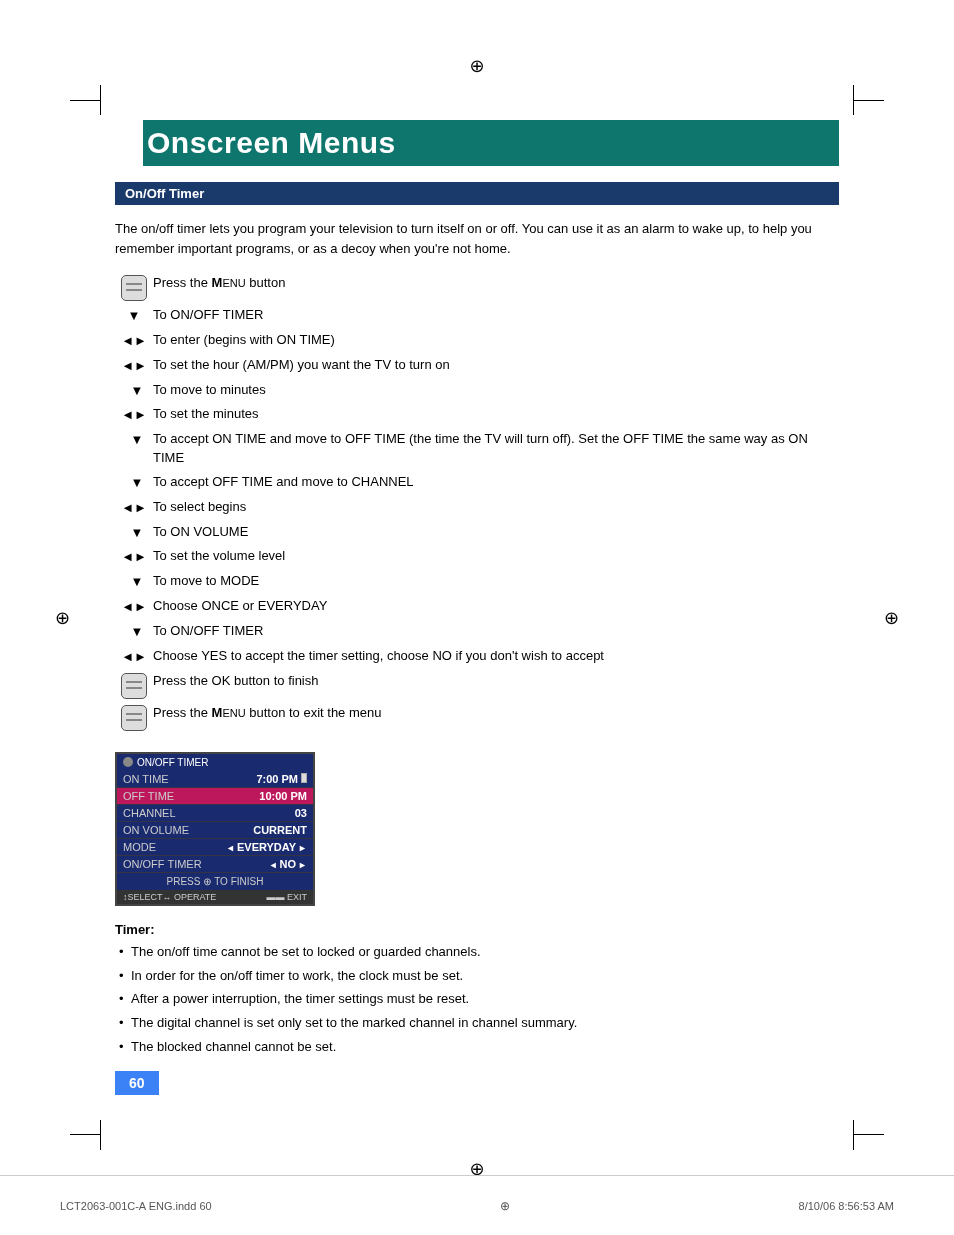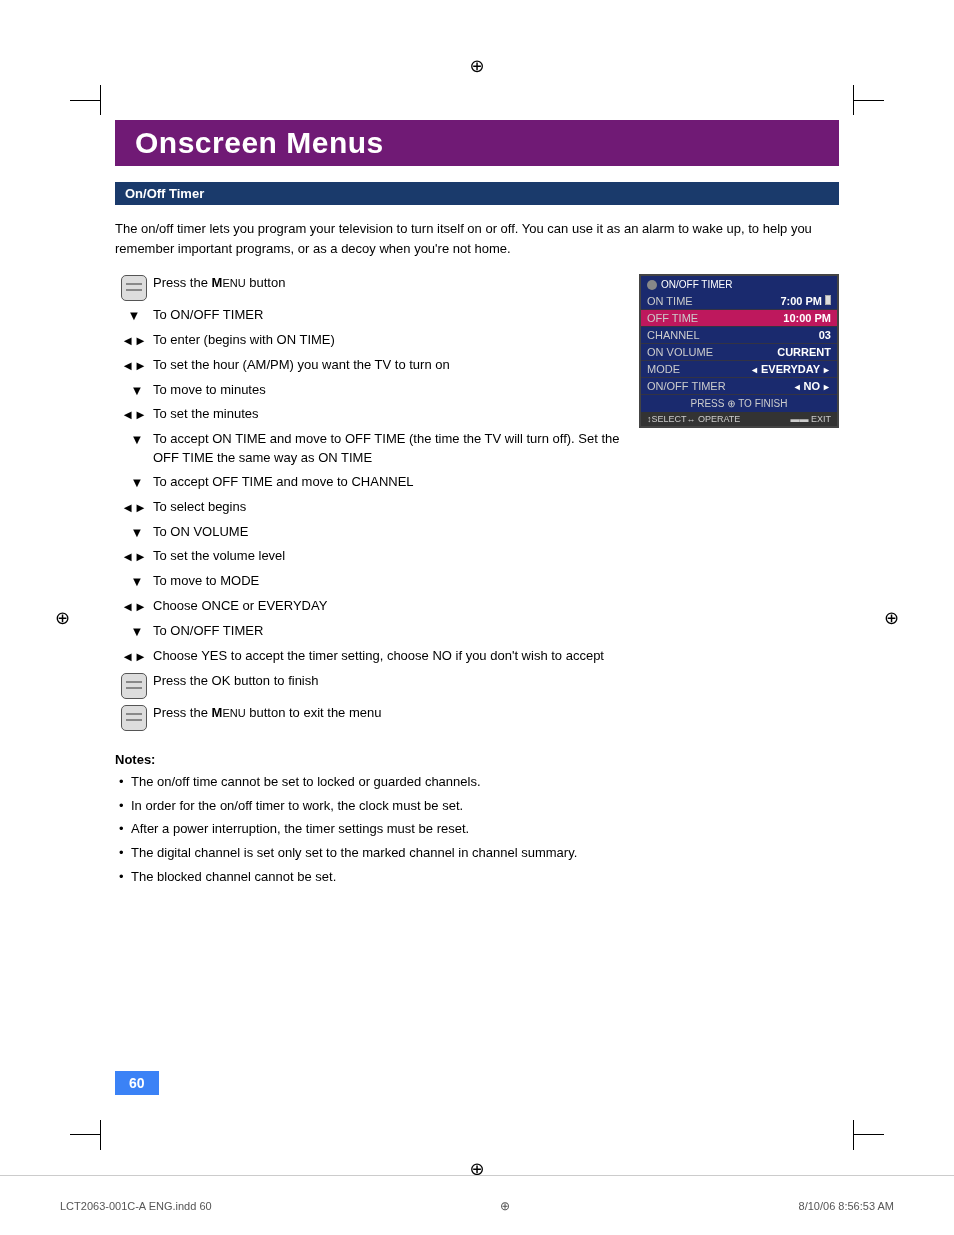--- a/index.html
+++ b/index.html
@@ -68,24 +68,25 @@
     .content-area {
       position: absolute;
       top: 120px;
       left: 115px;
       right: 115px;
       bottom: 120px;
     }
 
     
     .page-title-bar {
-      background: #701a75;
+      background: #0f766e;
       color: #fff;
-      padding: 6px 20px;
+      padding: 6px 4px;
       margin-bottom: 16px;
+      margin-left: 28px;
     }
     .page-title-bar h1 {
       font-size: 30px;
       font-weight: bold;
       color: #fff;
       letter-spacing: 0.5px;
     }
 
     
     .section-header {
@@ -102,20 +103,21 @@
       font-size: 13px;
       line-height: 1.5;
       margin-bottom: 16px;
     }
 
     
     .instructions-wrapper {
       display: flex;
       gap: 16px;
       align-items: flex-start;
+      flex-direction: column;
     }
 
     .instructions-list {
       flex: 1;
     }
 
     .instruction-row {
       display: flex;
       align-items: flex-start;
       margin-bottom: 5px;
@@ -495,21 +497,21 @@
 
         <div class="tv-menu-nav-row">
           <span>↕SELECT↔ OPERATE</span>
           <span>▬▬ EXIT</span>
         </div>
       </div>
 
     </div>
 
     <div class="notes-section">
-      <div class="notes-title">Notes:</div>
+      <div class="notes-title">Timer:</div>
       <div class="note-item">The on/off time cannot be set to locked or guarded channels.</div>
       <div class="note-item">In order for the on/off timer to work, the clock must be set.</div>
       <div class="note-item">After a power interruption, the timer settings must be reset.</div>
       <div class="note-item">The digital channel is set only set to the marked channel in channel summary.</div>
       <div class="note-item">The blocked channel cannot be set.</div>
     </div>
 
     <div class="page-number-box">
       <span>60</span>
     </div>

